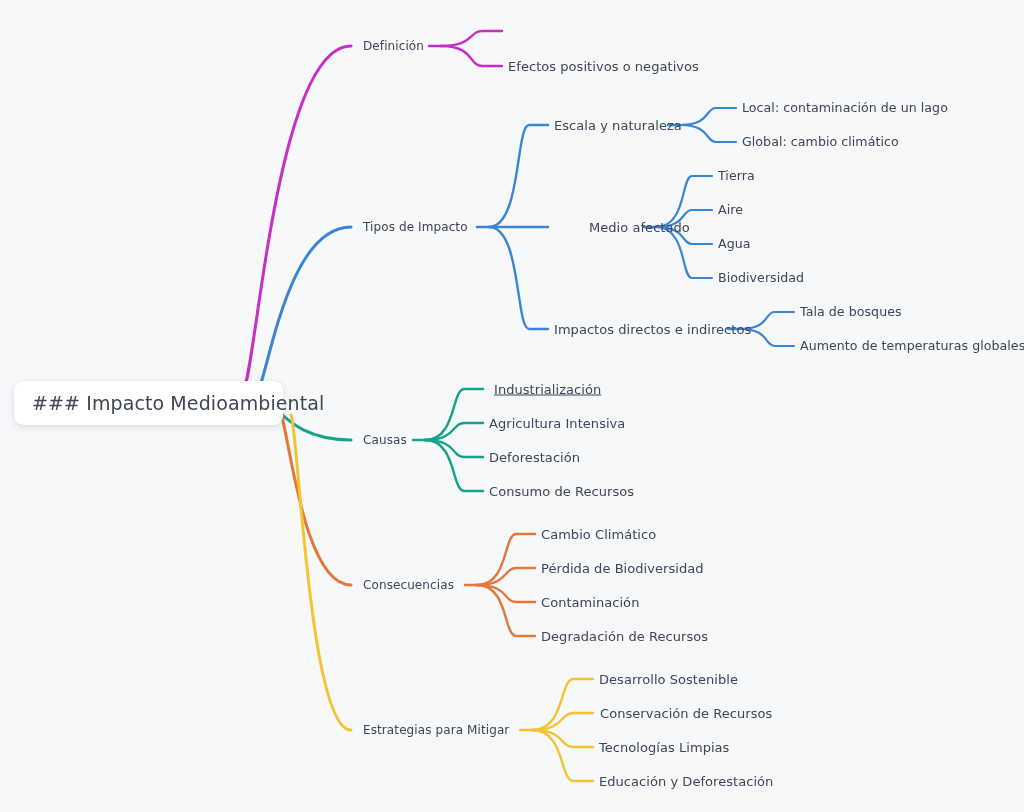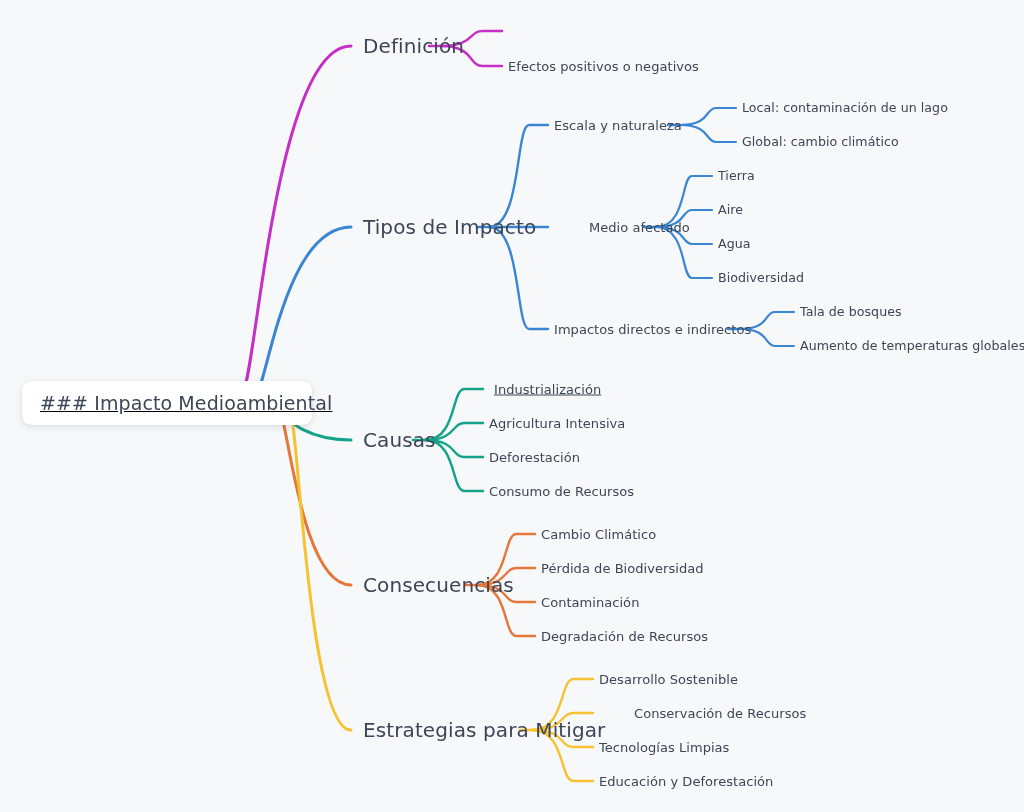--- a/index.html
+++ b/index.html
@@ -31,21 +31,21 @@
     pointer-events: none;
   }
   .node-label {
     position: absolute;
     white-space: nowrap;
     color: #3c4656;
     line-height: 1;
     transform: translateY(-50%);
   }
   .lvl1 {
-    font-size: 20px;
+    font-size: 12px;
     letter-spacing: 0.1px;
   }
   .lvl2 {
     font-size: 13px;
     letter-spacing: 0.05px;
   }
   .lvl3 {
     font-size: 12.6px;
     letter-spacing: 0.05px;
   }
@@ -104,21 +104,21 @@
       <path d="M 477 585 C 508.9 585, 503.1 602, 516.44 602 L 535 602" fill="none" stroke="#e5773a" stroke-width="2.4" stroke-linecap="round"></path>
       <path d="M 477 585 C 508.9 585, 503.1 636, 516.44 636 L 535 636" fill="none" stroke="#e5773a" stroke-width="2.4" stroke-linecap="round"></path>
       <path d="M 291 415 C 298.2 427.6, 309 730, 351 730" fill="none" stroke="#f5c331" stroke-width="3" stroke-linecap="round"></path>
       <path d="M 520 730 L 532 730" fill="none" stroke="#f5c331" stroke-width="2.6" stroke-linecap="round"></path>
       <path d="M 532 730 C 565.55 730, 559.45 679, 573.48 679 L 593 679" fill="none" stroke="#f5c331" stroke-width="2.4" stroke-linecap="round"></path>
       <path d="M 532 730 C 565.55 730, 559.45 713, 573.48 713 L 593 713" fill="none" stroke="#f5c331" stroke-width="2.4" stroke-linecap="round"></path>
       <path d="M 532 730 C 565.55 730, 559.45 747, 573.48 747 L 593 747" fill="none" stroke="#f5c331" stroke-width="2.4" stroke-linecap="round"></path>
       <path d="M 532 730 C 565.55 730, 559.45 781, 573.48 781 L 593 781" fill="none" stroke="#f5c331" stroke-width="2.4" stroke-linecap="round"></path>
     </svg>
 
-  <div class="root-node" style="left: 22px; top: 381px; width: 290px; height: 44px; text-decoration: underline;">
+  <div class="root-node" style="left: 14px; top: 381px; width: 269px; height: 44px;">
     <span class="root-text">### Impacto Medioambiental</span>
   </div>
 <div class="node-label lvl1" style="left: 363px; top: 46px;">Definición</div>
     <div class="node-label lvl2" style="left: 508px; top: 66px;">Efectos positivos o negativos</div>
     <div class="node-label lvl1" style="left: 363px; top: 227px;">Tipos de Impacto</div>
     <div class="node-label lvl2" style="left: 554px; top: 125px;">Escala y naturaleza</div>
     <div class="node-label lvl3" style="left: 742px; top: 108px;">Local: contaminación de un lago</div>
     <div class="node-label lvl3" style="left: 742px; top: 142px;">Global: cambio climático</div>
     <div class="node-label lvl2" style="left: 554px; top: 227px; margin-left: 35px;">Medio afectado</div>
     <div class="node-label lvl3" style="left: 718px; top: 176px;">Tierra</div>
@@ -133,16 +133,16 @@
     <div class="node-label lvl2" style="left: 489px; top: 423px;">Agricultura Intensiva</div>
     <div class="node-label lvl2" style="left: 489px; top: 457px;">Deforestación</div>
     <div class="node-label lvl2" style="left: 489px; top: 491px; text-align: right;">Consumo de Recursos</div>
     <div class="node-label lvl1" style="left: 363px; top: 585px;">Consecuencias</div>
     <div class="node-label lvl2" style="left: 541px; top: 534px;">Cambio Climático</div>
     <div class="node-label lvl2" style="left: 541px; top: 568px;">Pérdida de Biodiversidad</div>
     <div class="node-label lvl2" style="left: 541px; top: 602px;">Contaminación</div>
     <div class="node-label lvl2" style="left: 541px; top: 636px;">Degradación de Recursos</div>
     <div class="node-label lvl1" style="left: 363px; top: 730px;">Estrategias para Mitigar</div>
     <div class="node-label lvl2" style="left: 599px; top: 679px;">Desarrollo Sostenible</div>
-    <div class="node-label lvl2" style="left: 634px; top: 713px;">Conservación de Recursos</div>
+    <div class="node-label lvl2" style="left: 600px; top: 713px;">Conservación de Recursos</div>
     <div class="node-label lvl2" style="left: 599px; top: 747px;">Tecnologías Limpias</div>
     <div class="node-label lvl2" style="left: 599px; top: 781px;">Educación y Deforestación</div>
   </div>
 
 </body></html>

